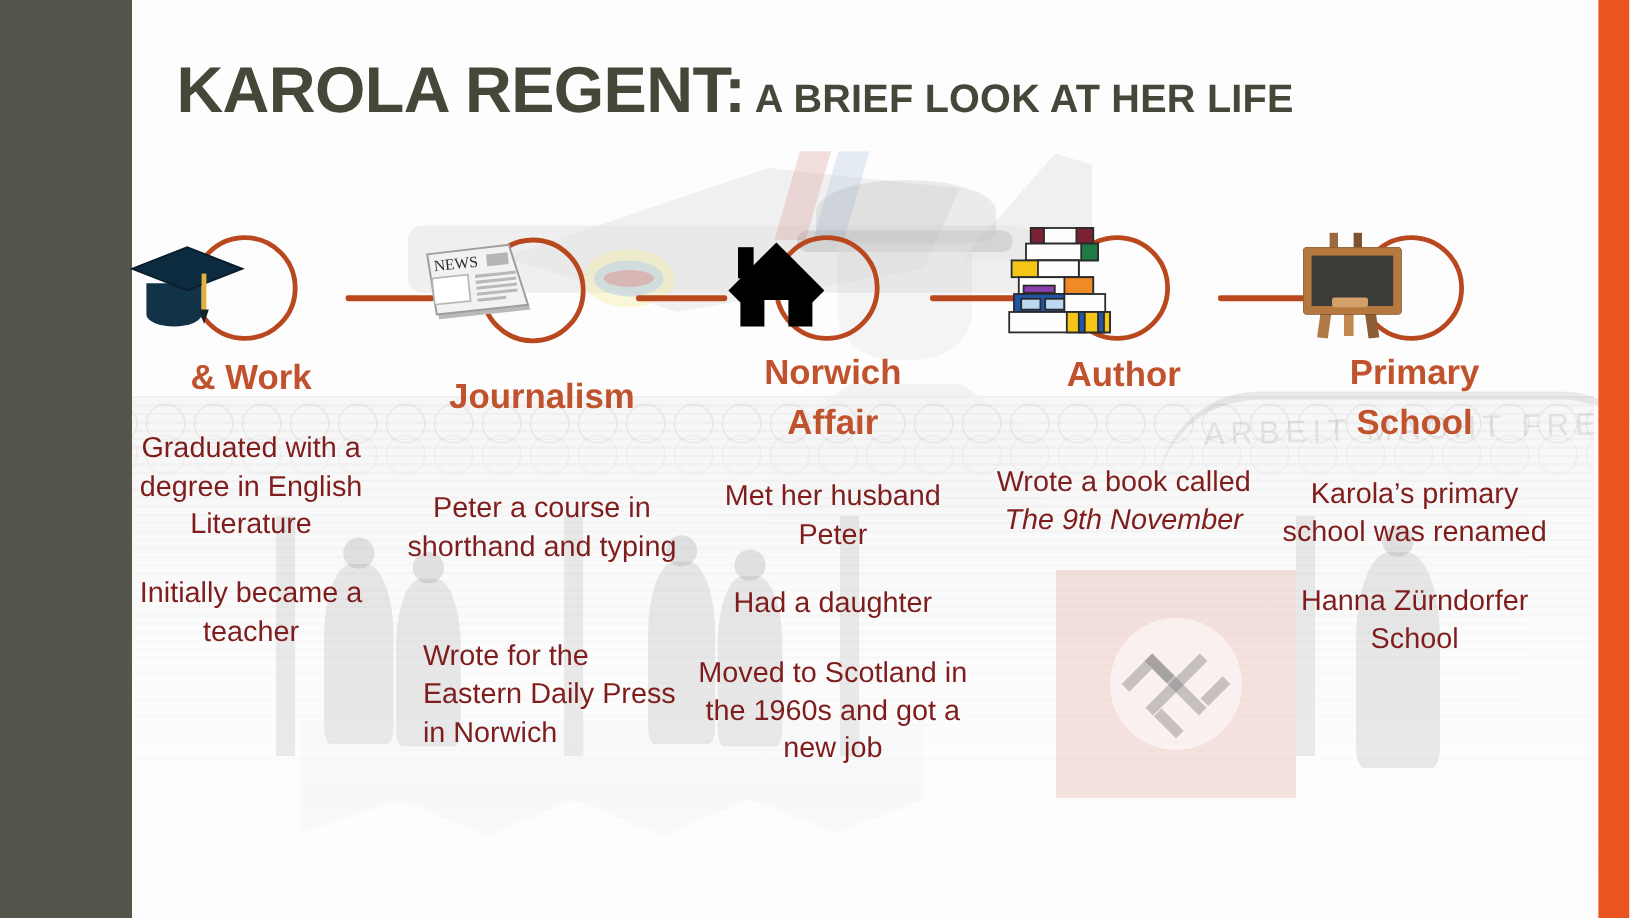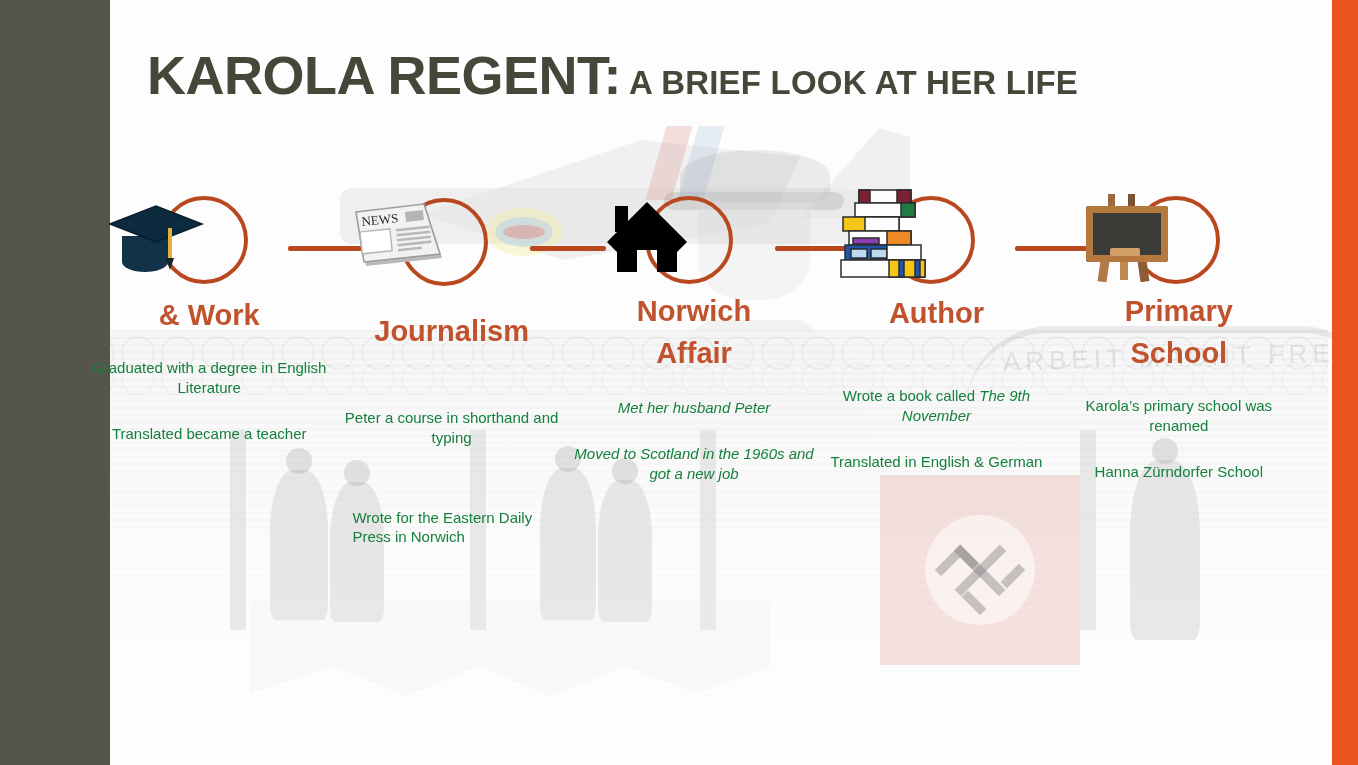--- a/index.html
+++ b/index.html
@@ -116,21 +116,21 @@
     border:4px solid #b9481f;box-sizing:border-box;
   }
   .connector{position:absolute;height:5px;background:#b9481f;border-radius:2px;top:68px;}
 
   .icon{position:absolute;}
 
   .heading{
     text-align:center;color:#c0522d;font-weight:bold;font-size:29px;line-height:1.45;
     margin-top:6px;
   }
-  .body{margin-top:22px;color:#15803d;font-size:15px;line-height:1.32;}
+  .body{margin-top:22px;color:#7f1d1d;font-size:24px;line-height:1.32;}
   .body p{margin:0 0 26px 0;text-align:center;}
   .body p.left{text-align:left;padding-left:22px;}
   .body em{font-style:italic;}
 </style>
 </head>
 <body>
 
 <div class="slide">
 
   <div class="bg-layer">
@@ -232,21 +232,21 @@
             <path d="M60 64 h8 l-4 12 Z" fill="#15222b"></path>
           </svg>
         </div>
         <div class="connector" style="left:200px;width:74px;"></div>
       </div>
       <div class="heading">
         <div>&amp; Work</div>
       </div>
       <div class="body">
         <p>Graduated with a degree in English Literature</p>
-        <p>Translated became a teacher</p>
+        <p>Initially became a teacher</p>
       </div>
     </div>
 
     <div class="col">
       <div class="iconwrap">
         <div class="circle" style="left:70px;top:20px;"></div>
         <div class="icon" style="left:18px;top:22px;">
           <svg width="100" height="72" viewBox="0 0 100 72">
             <path d="M10 16 L78 8 L94 58 L18 66 Z" fill="#b9b9b9"></path>
             <path d="M8 12 L76 4 L92 54 L16 62 Z" fill="#f2f2f2" stroke="#9d9d9d" stroke-width="1.6"></path>
@@ -282,22 +282,23 @@
             <path d="M46 12 L86 52 L76 62 L46 32 L16 62 L6 52 Z" fill="#000"></path>
             <path d="M46 26 L76 56 v26 H56 V60 H36 v22 H16 V56 Z" fill="#000"></path>
           </svg>
         </div>
         <div class="connector" style="left:202px;width:78px;"></div>
       </div>
       <div class="heading" style="margin-top:2px;">
         <div>Norwich</div>
         <div>Affair</div>
       </div>
-      <div class="body" style="margin-top:24px;font-style:italic;">
+      <div class="body" style="margin-top:24px;">
         <p>Met her husband Peter</p>
+        <p>Had a daughter</p>
         <p>Moved to Scotland in the 1960s and got a new job</p>
       </div>
     </div>
 
     <div class="col">
       <div class="iconwrap">
         <div class="circle" style="left:72px;top:18px;"></div>
         <div class="icon" style="left:20px;top:8px;">
           <svg width="96" height="98" viewBox="0 0 96 98">
             <g stroke="#2b2b2b" stroke-width="1.5">
@@ -322,21 +323,20 @@
             </g>
           </svg>
         </div>
         <div class="connector" style="left:200px;width:78px;"></div>
       </div>
       <div class="heading" style="margin-top:4px;">
         <div>Author</div>
       </div>
       <div class="body" style="margin-top:52px;">
         <p><span>Wrote a book called </span><em>The 9th November</em></p>
-        <p>Translated in English &amp; German</p>
       </div>
     </div>
 
     <div class="col">
       <div class="iconwrap">
         <div class="circle" style="left:74px;top:18px;"></div>
         <div class="icon" style="left:20px;top:12px;">
           <svg width="100" height="92" viewBox="0 0 100 92">
             <rect x="30" y="4" width="7" height="22" fill="#9c6a3e"></rect>
             <rect x="50" y="4" width="7" height="22" fill="#7d5230"></rect>

